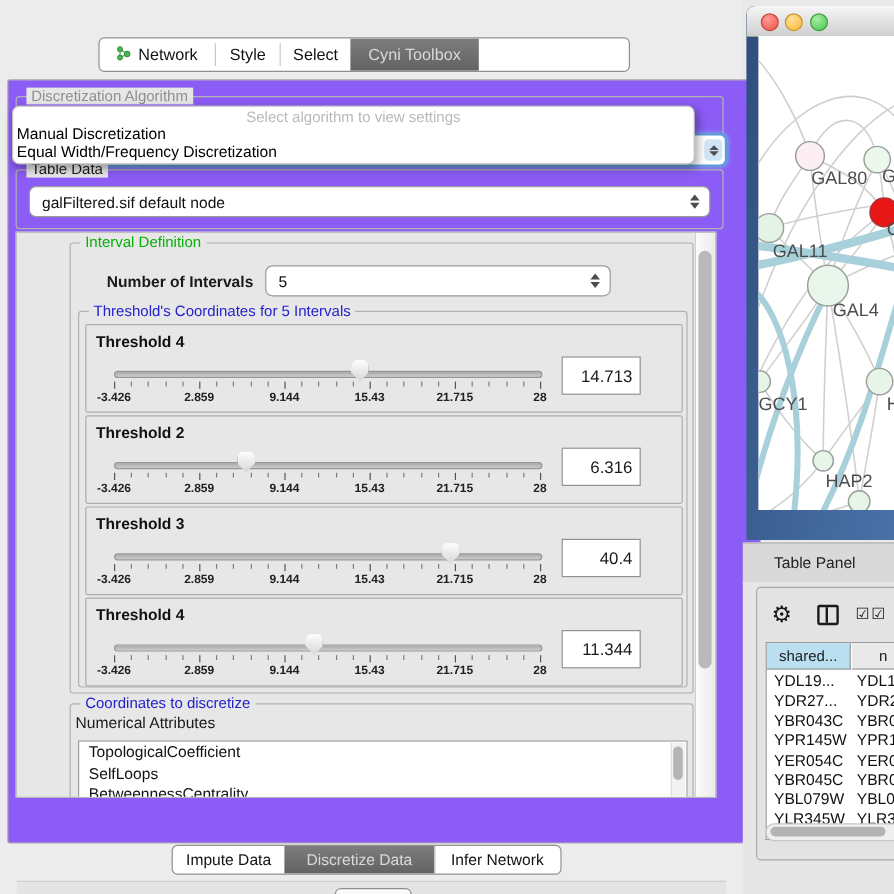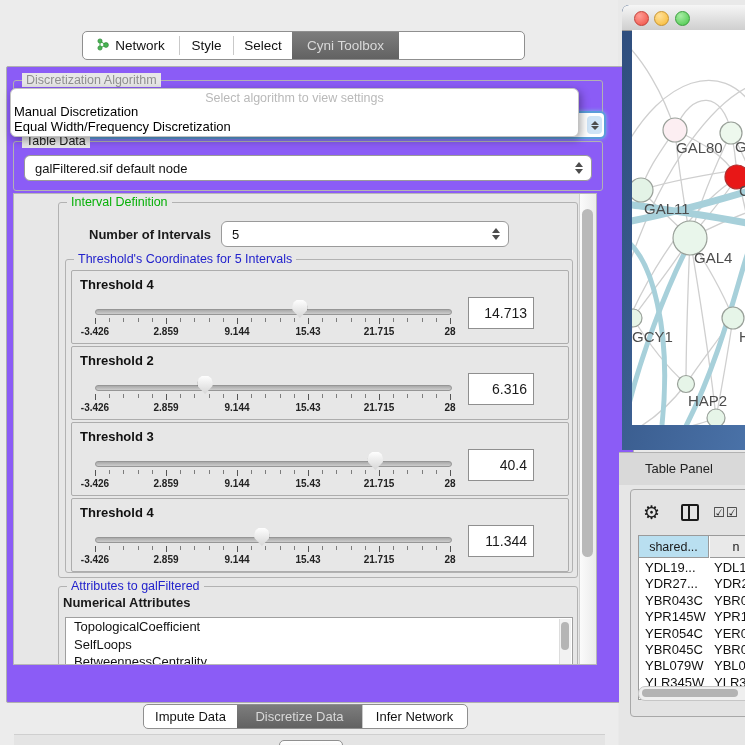--- a/index.html
+++ b/index.html
@@ -351,22 +351,22 @@
                     <div class="ticklabel" style="left: 282px;">21.715</div>
                     <div class="ticklabel" style="left: 353px;">28</div>
                   </div>
     <div class="valfield">11.344</div>
   </div>
               </div>
           </div>
         </div>
 
         <div class="group" style="left:44px;top:392px;width:518px;height:90px;">
-          <div class="group-title" style="color:#2222cc;">Attributes to galFiltered</div>
-          <div class="abs" style="left:4px;top:8px;font-weight:bold;">Numerical Attributes</div>
+          <div class="group-title" style="color:#2222cc;">Coordinates to discretize</div>
+          <div class="abs" style="left:4px;top:8px;font-weight:normal;">Numerical Attributes</div>
           <div id="attr-list">
             <div id="attr-items">
                 <div class="list-item">TopologicalCoefficient</div>
                 <div class="list-item">SelfLoops</div>
                 <div class="list-item">BetweennessCentrality</div>
               </div>
             <div id="attr-scroll">
               <div class="thumb"></div>
             </div>
           </div>

